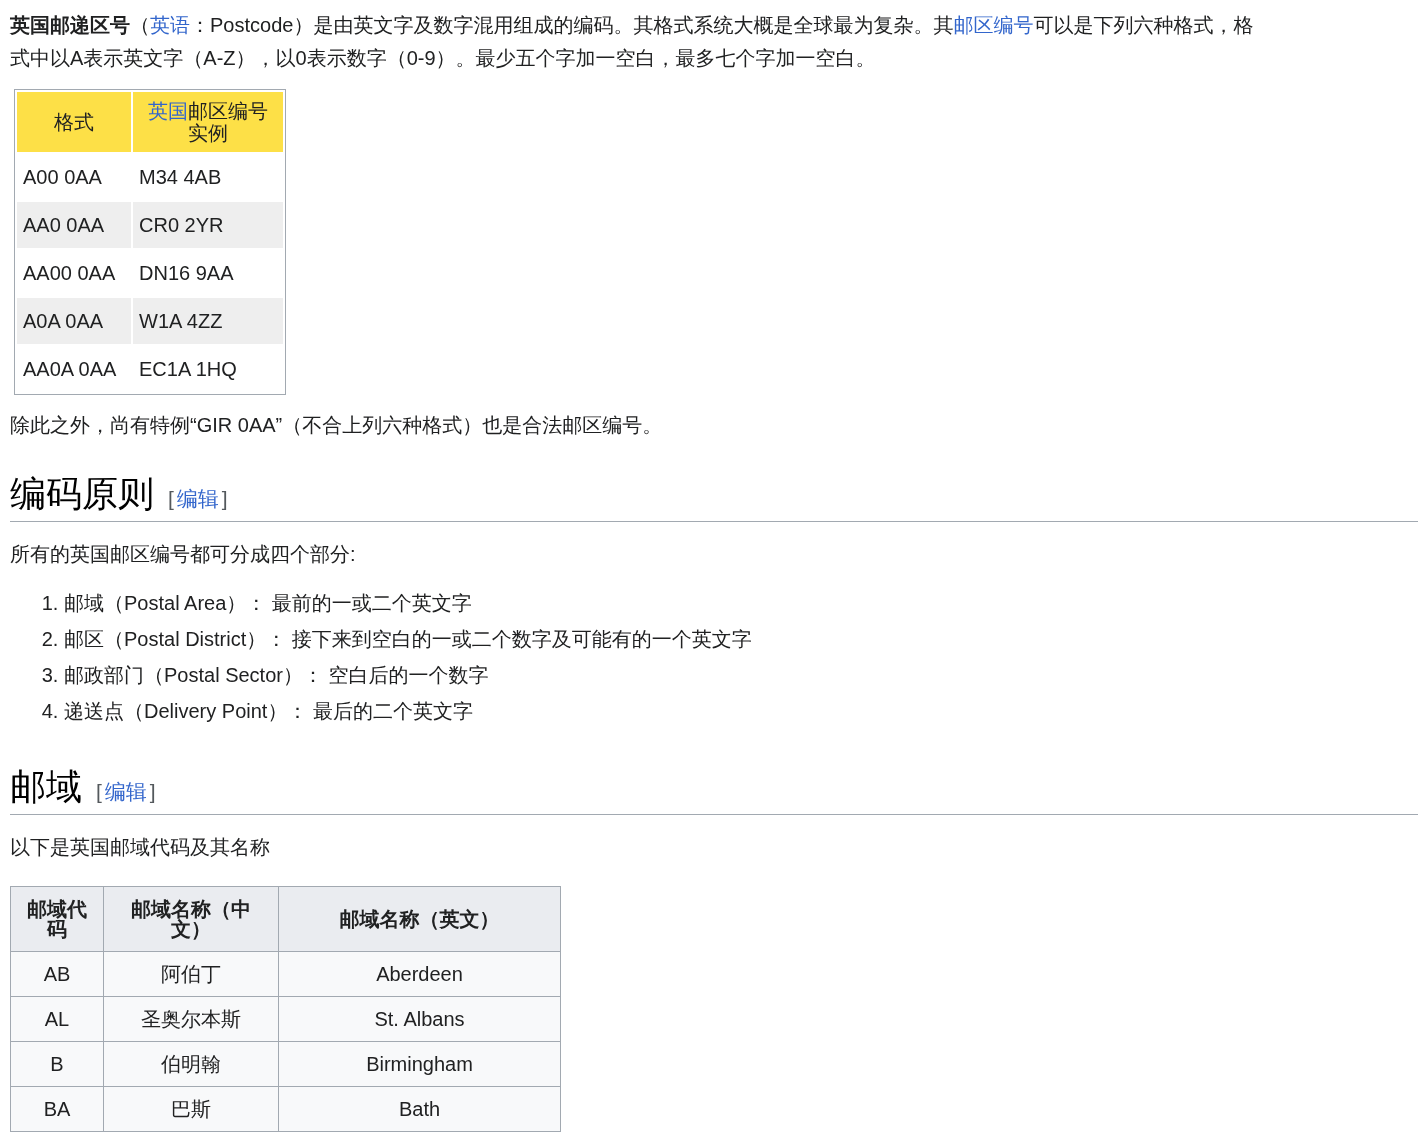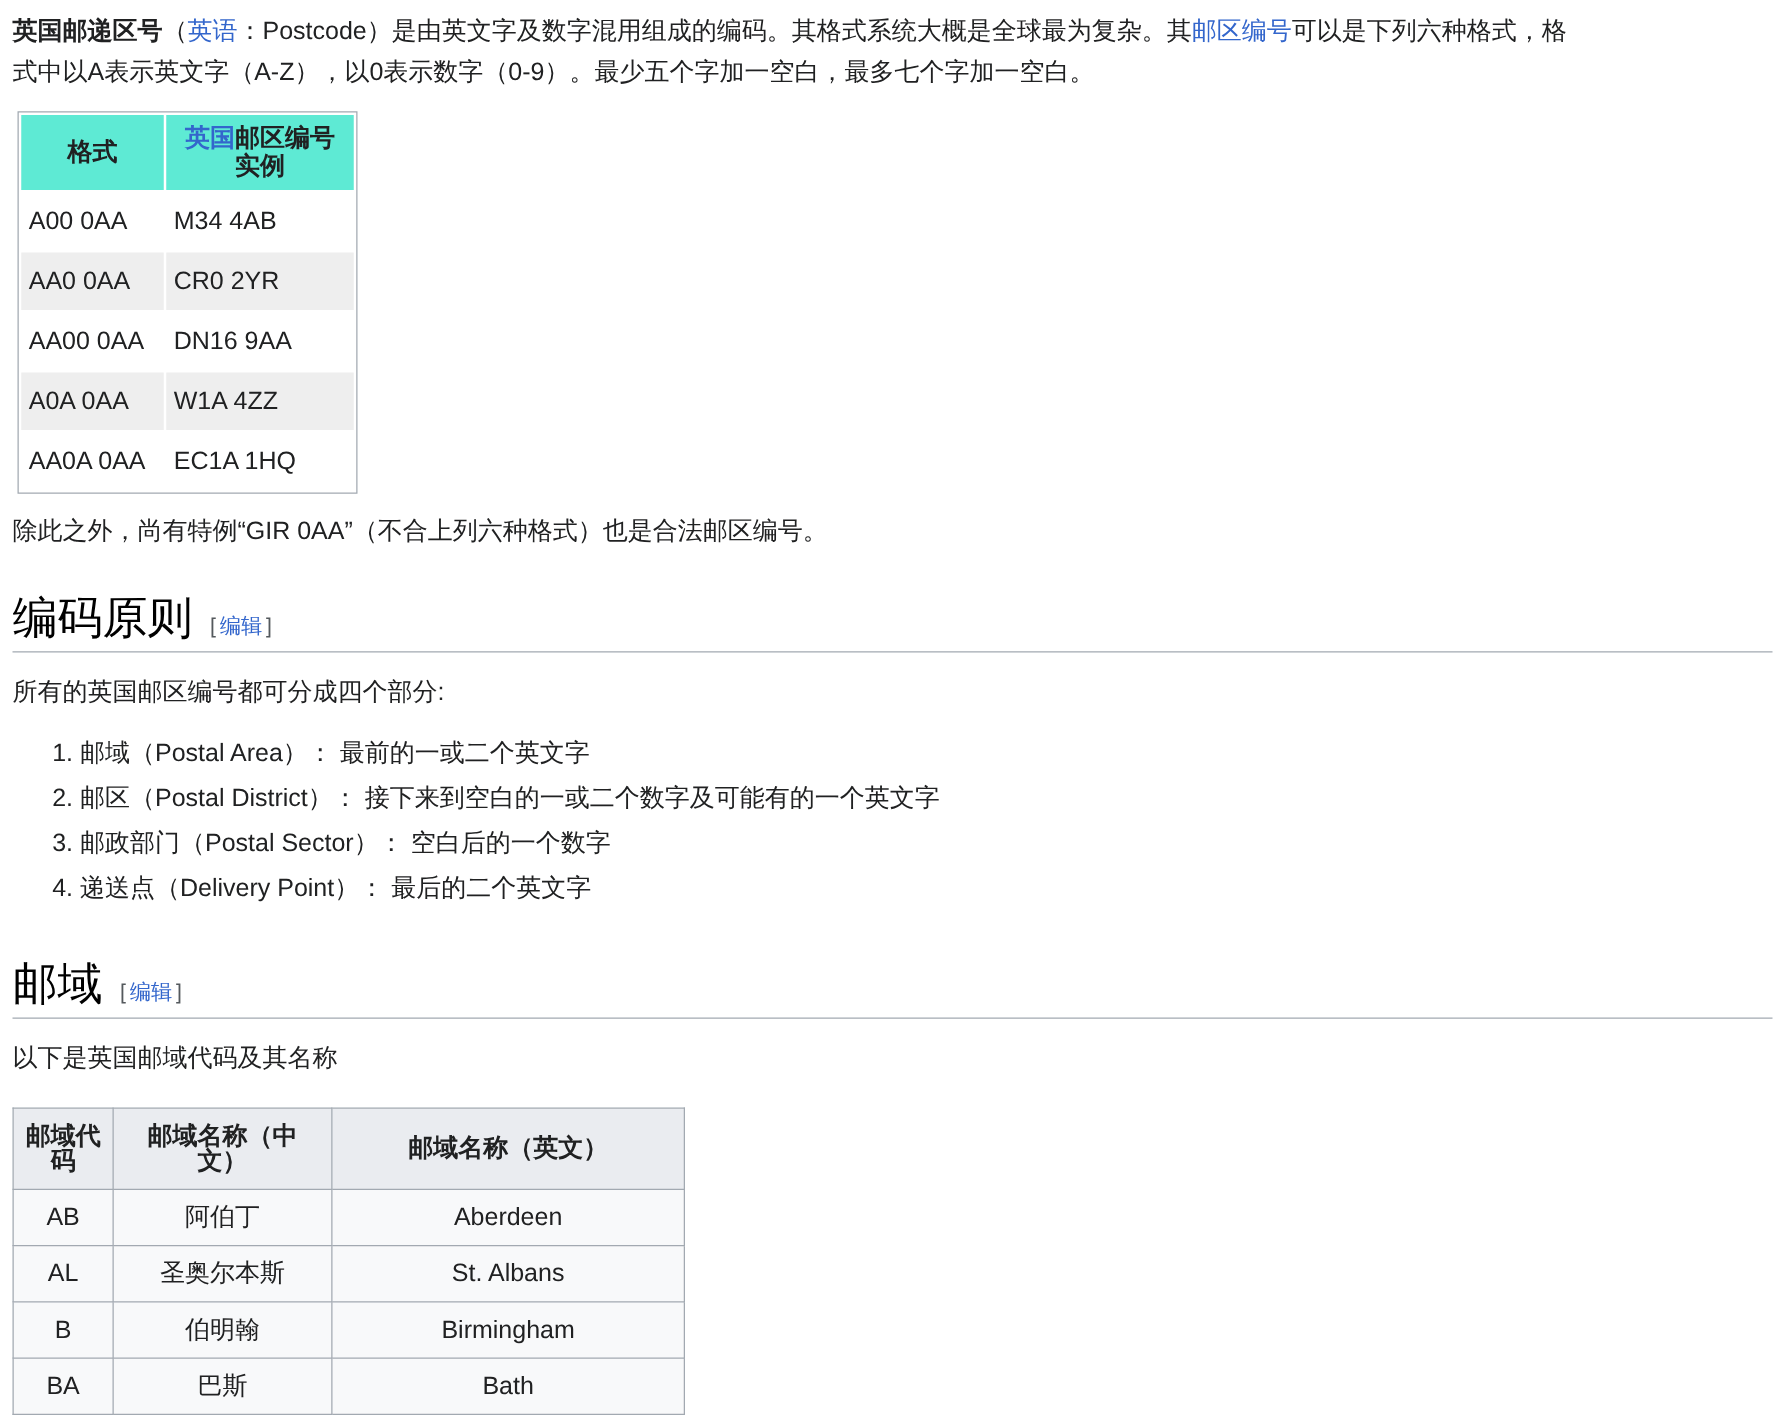--- a/index.html
+++ b/index.html
@@ -16,21 +16,21 @@
 
   
   table.format-table {
     border: 1px solid #a2a9b1;
     border-collapse: separate;
     border-spacing: 2px;
     margin: 6px 0 14px 4px;
     font-size: 20px; line-height: 22px;
   }
   table.format-table th {
-    background: #5eead4; font-weight: 700; text-align: center;
+    background: #fde047; font-weight: 400; text-align: center;
     padding: 8px 6px; box-sizing: border-box;
   }
   table.format-table td {
     padding: 12px 8px 12px 6px; text-align: left; box-sizing: border-box;
   }
   table.format-table .col-format { width: 114px; }
   table.format-table .col-example { width: 150px; }
   table.format-table tbody tr:nth-child(even) td { background: #eeeeee; }
 
   .gir-p { margin: 0; }
@@ -38,21 +38,21 @@
   
   h2 {
     font-family: "Liberation Serif", serif;
     font-weight: 400; font-size: 36px; line-height: 44px; color: #000;
     margin: 30px 0 0 0; padding-bottom: 5px;
     border-bottom: 1px solid #a2a9b1;
   }
   h2.areas-heading { margin-top: 36px; }
   .mw-editsection {
     font-family: "Liberation Sans", sans-serif;
-    font-size: 17px; line-height: 17px; font-weight: 400;
+    font-size: 21px; line-height: 17px; font-weight: 400;
     margin-left: 14px; white-space: nowrap;
   }
   .mw-editsection .bracket { color: #54595d; }
   .mw-editsection a { margin: 0 3px; }
 
   .section-lead { margin: 16px 0 14px 0; }
 
   ol.parts-list { margin: 12px 0 0 0; padding-left: 54px; }
   ol.parts-list li { line-height: 36px; }
 
@@ -64,21 +64,21 @@
     margin: 22px 0 0 0;
     font-size: 20px; line-height: 20px;
   }
   table.wikitable th, table.wikitable td {
     border: 1px solid #a2a9b1;
     padding: 12px 8px;
     text-align: center;
     box-sizing: border-box;
   }
   table.wikitable th { background: #eaecf0; font-weight: 700; }
-  table.wikitable .col-code { width: 80px; }
+  table.wikitable .col-code { width: 93px; }
   table.wikitable .col-zh { width: 175px; }
   table.wikitable .col-en { width: 282px; }
 </style>
 </head>
 <body>
 
 <div class="content">
 
   <p class="intro-p">
     <b>英国邮递区号</b><span>（</span><a href="#">英语</a><span>：Postcode）是由英文字及数字混用组成的编码。其格式系统大概是全球最为复杂。其</span><a href="#">邮区编号</a><span>可以是下列六种格式，格</span><br><span>式中以A表示英文字（A-Z），以0表示数字（0-9）。最少五个字加一空白，最多七个字加一空白。</span>

